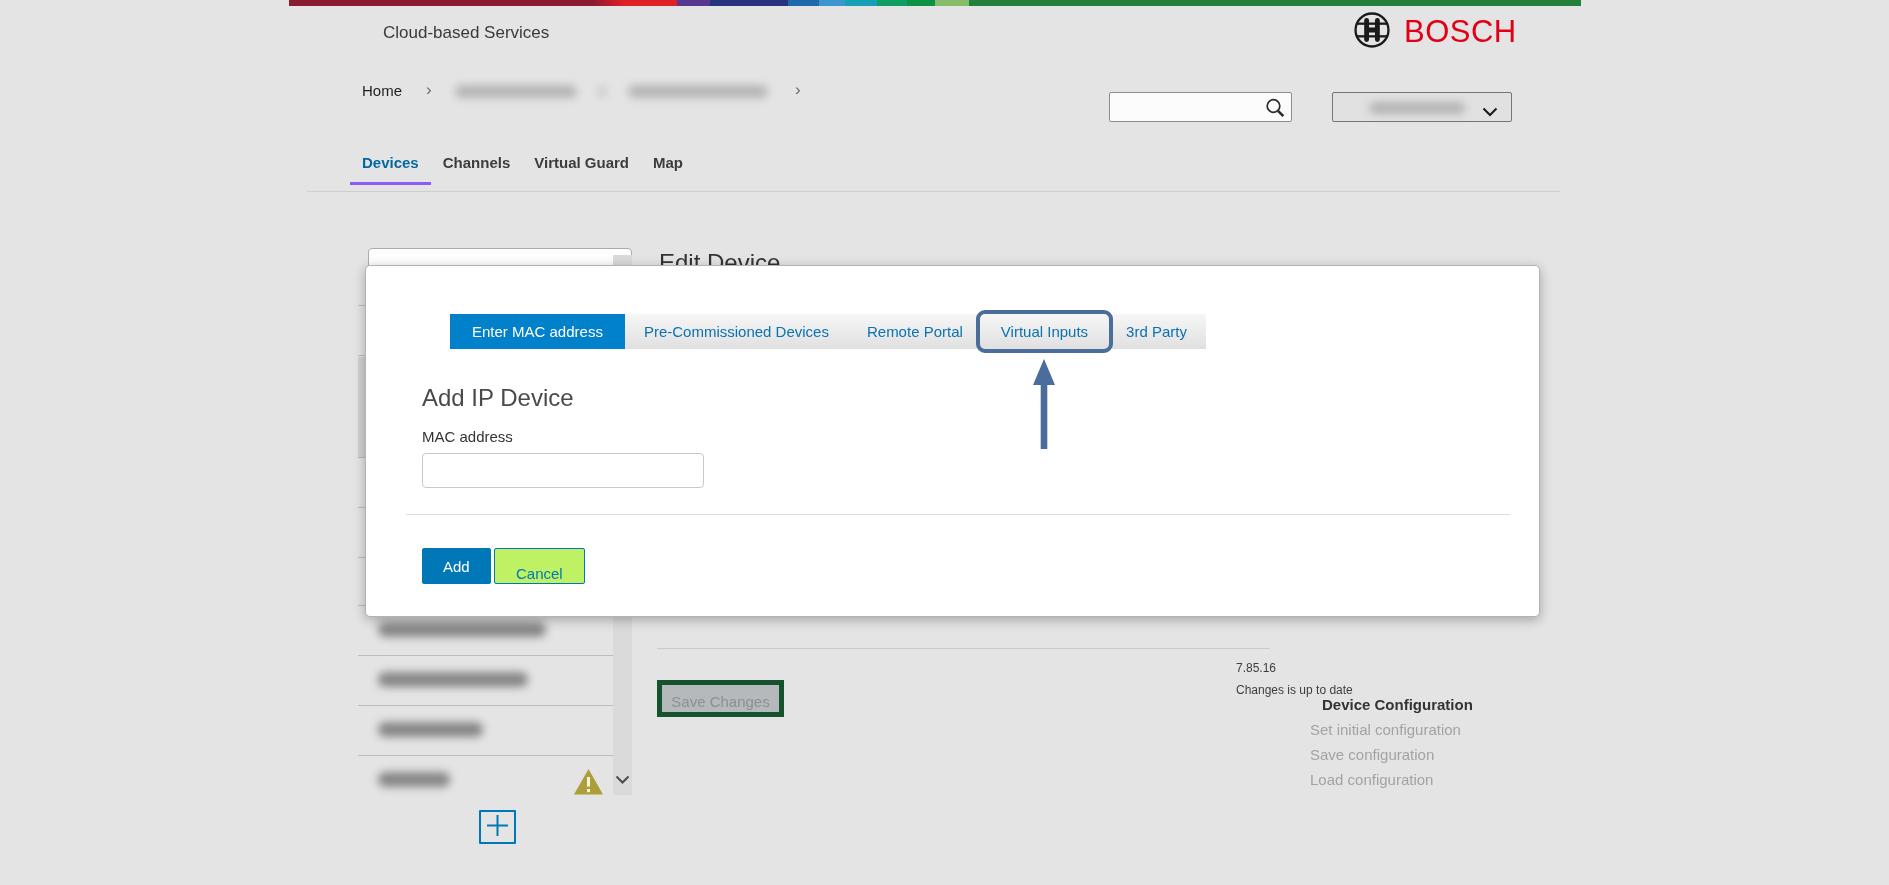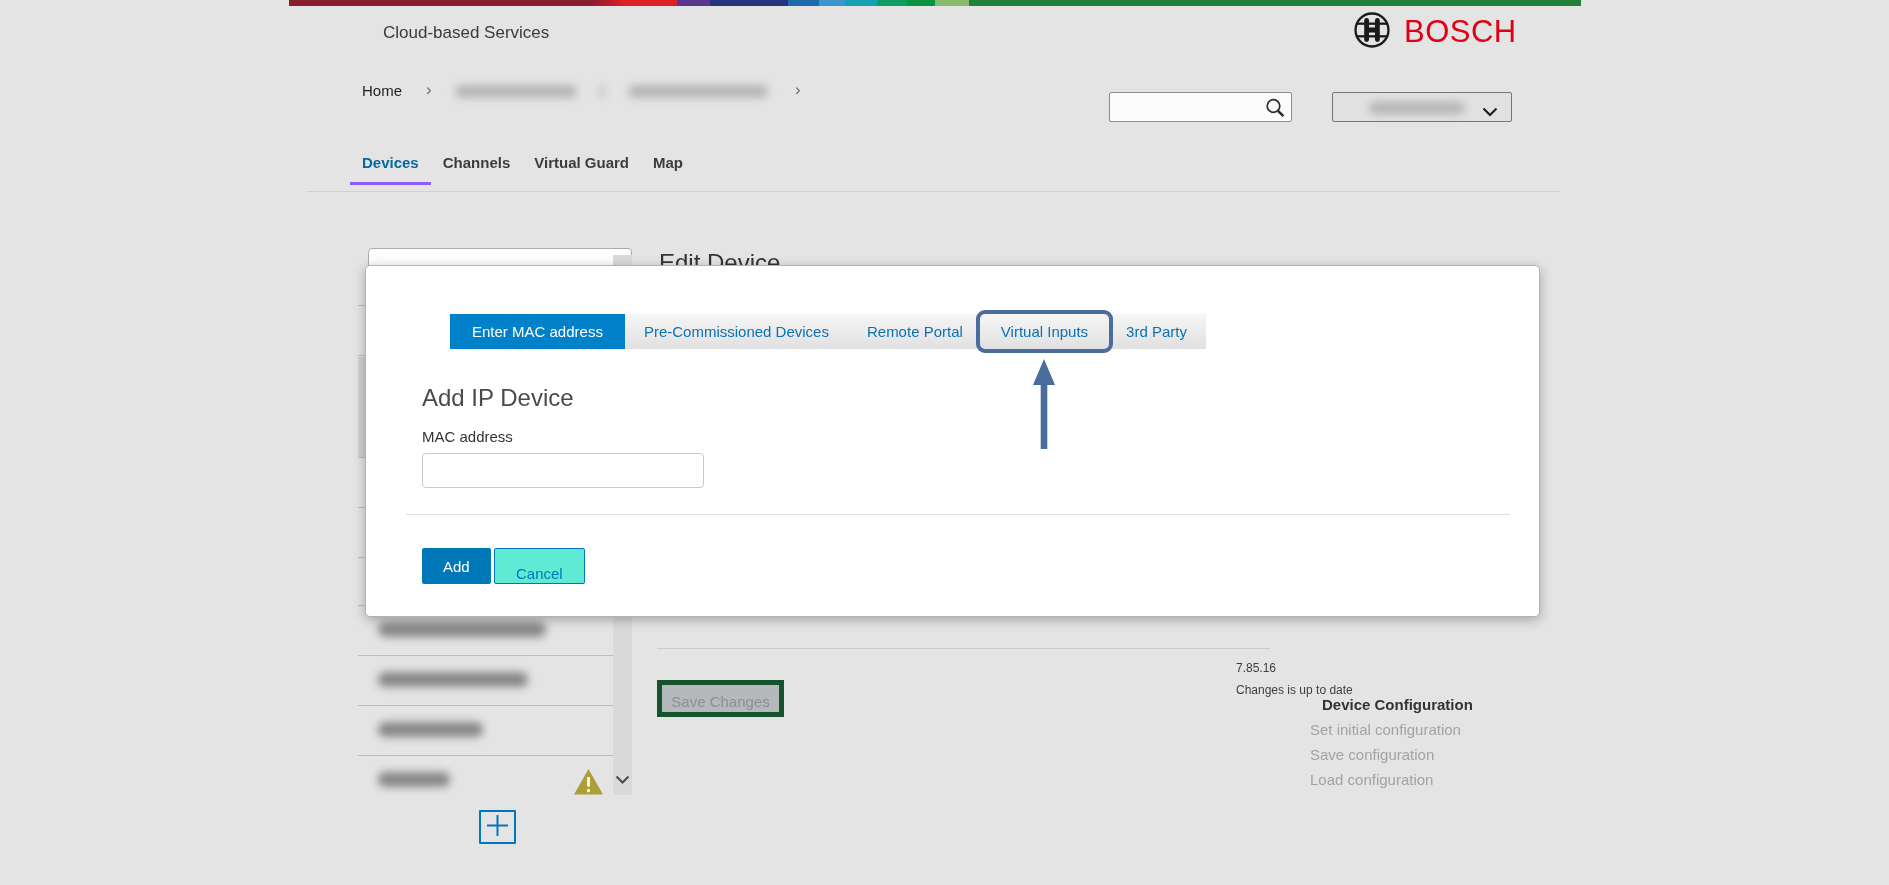--- a/index.html
+++ b/index.html
@@ -68,21 +68,21 @@
   .dlg-tab.active { background:#0081C9; color:#fff; padding:0 22px; }
   .vi-wrap { position:relative; }
   .ring { position:absolute; left:-6px; right:-6px; top:-4px; bottom:-4px; border:4px solid #4A6D9B; border-radius:9px; pointer-events:none; }
   .arrow-svg { position:absolute; top:calc(100% + 9px); left:50%; transform:translateX(-50%); }
   #dlg-heading { position:absolute; left:56px; top:118px; font-size:24px; color:#4A4A4A; }
   #dlg-mac-label { position:absolute; left:56px; top:162px; font-size:15px; font-weight:normal; color:#333; }
   #dlg-input { position:absolute; left:56px; top:187px; width:282px; height:35px; border:1px solid #C9C9C9; border-radius:4px; background:#fff; outline:none; font-size:15px; padding:0 8px; }
   #dlg-divider { position:absolute; left:40px; top:248px; width:1104px; height:1px; background:#DEDEDE; }
   #dlg-add { position:absolute; left:56px; top:282px; height:36px; padding:0 21px; background:#0077B6; color:#fff;
     border:none; font-size:15px; border-radius:2px; font-family:inherit; cursor:pointer; }
-  #dlg-cancel { position:absolute; left:128px; top:282px; height:36px; padding:16px 21px; background:#5eead4; color:#0077B6;
+  #dlg-cancel { position:absolute; left:128px; top:282px; height:36px; padding:16px 21px; background:#bef264; color:#0077B6;
     border:1px solid #0077B6; font-size:15px; border-radius:2px; font-family:inherit; cursor:pointer; }
 </style>
 </head>
 <body>
 
 <div id="canvas">
 
   <div id="brandstrip" class="abs"></div>
 
   <div id="apptitle" class="abs">Cloud-based Services</div>

